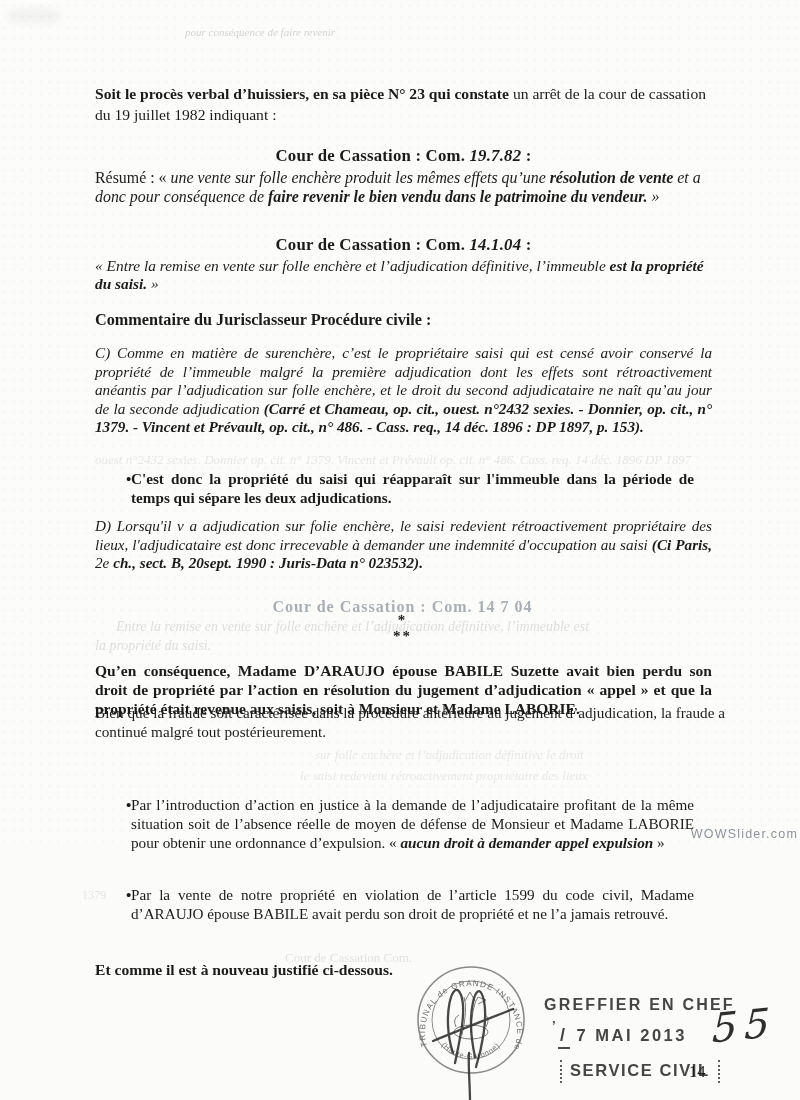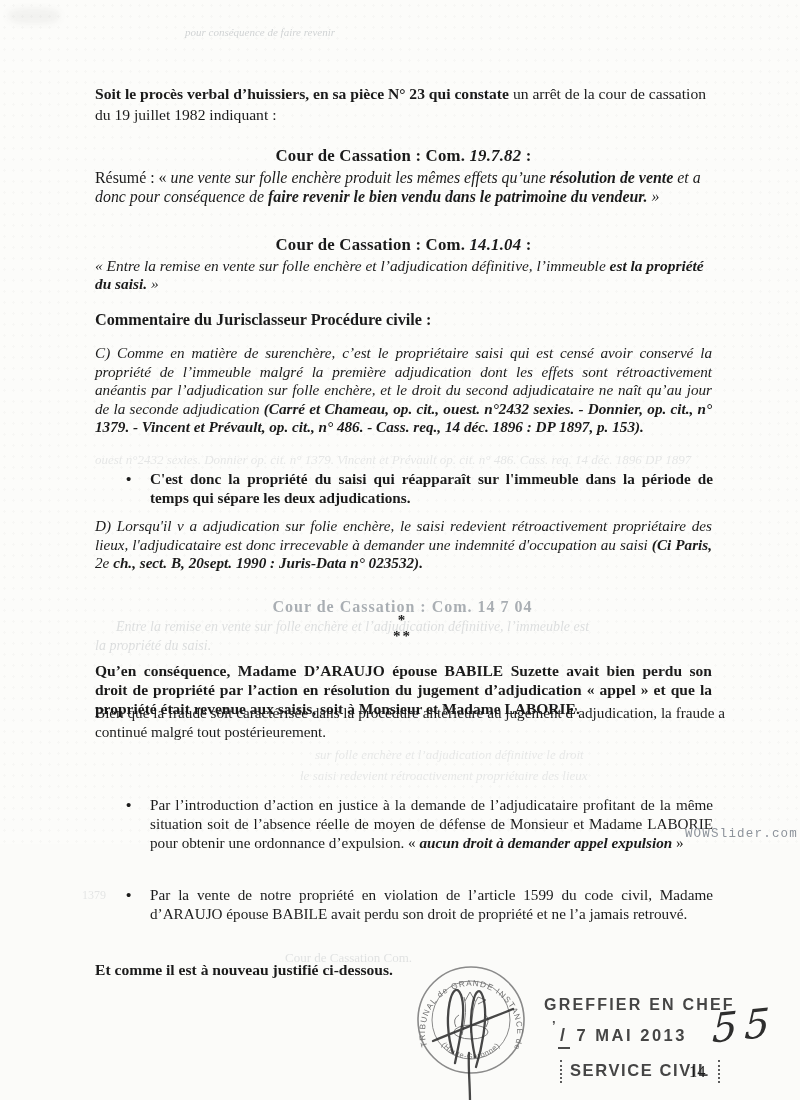--- a/index.html
+++ b/index.html
@@ -16,38 +16,38 @@
   .bi{font-weight:bold;font-style:italic;}
   .u{}
   .h{font-size:16.8px;letter-spacing:.2px;}
   .intro{line-height:20.5px;font-size:15.6px;}
   .resume{font-size:15.9px;line-height:19px;}
   .quote{font-size:15.4px;line-height:18px;}
   .sect{font-size:16.2px;}
   .boldpara{font-size:15.5px;font-weight:bold;line-height:19px;}
   .bullet{position:absolute;left:126px;width:584px;font-size:15.2px;line-height:18.8px;}
   .bullet .glyph{position:absolute;left:0;top:0;font-weight:bold;}
-  .bullet .bt{display:block;margin-left:24px;width:563px;text-align:justify;text-align-last:left;}
+  .bullet .bt{display:block;margin-left:5px;width:563px;text-align:justify;text-align-last:left;}
   .closing{font-size:15.6px;font-weight:bold;}
   .star{position:absolute;left:95px;width:615px;text-align:center;font-weight:bold;font-size:15px;letter-spacing:2px;}
   .ghost{position:absolute;color:#5e6872;font-family:"Liberation Serif",serif;filter:blur(0.7px);pointer-events:none;}
   .ghost-h{position:absolute;left:95px;width:615px;text-align:center;color:#59636e;opacity:.5;
            filter:blur(.4px);font-weight:bold;font-size:16px;letter-spacing:1px;}
   .stamp{position:absolute;font-family:"Liberation Sans", sans-serif;color:#454545;font-weight:600;}
   .greffier{left:544px;top:996px;font-size:16px;letter-spacing:2.2px;}
   .date{left:558px;top:1025px;font-size:16.5px;letter-spacing:2.5px;}
   .date .slash{display:inline-block;border-bottom:2px solid #4a4a4a;padding:0 2px 1px 2px;font-size:18px;}
   .date .tick{position:absolute;left:-6px;top:-7px;font-size:13px;}
   .service{left:560px;top:1060px;font-size:16.5px;letter-spacing:1.6px;
            border-left:2px dotted #5c5c5c;border-right:2px dotted #5c5c5c;padding:1px 8px 3px 8px;}
   .pagenum{position:absolute;left:689px;top:1062px;font-family:"Liberation Serif",serif;
            font-size:16.5px;color:#1d1d1d;}
   .hand55{position:absolute;left:712px;top:1002px;font-family:"DejaVu Serif",serif;font-style:italic;
           font-size:40px;color:#2e2e2e;letter-spacing:7px;transform:rotate(-6deg) skewX(-8deg);font-weight:400;}
-  .watermark{position:absolute;right:2px;bottom:3px;font-family:Liberation Mono, monospace;
+  .watermark{position:absolute;right:2px;bottom:3px;font-family:Liberation Sans, sans-serif;
              font-size:12.5px;letter-spacing:1.2px;color:#8d939b;margin-left:16px;}
   .smudge{position:absolute;left:8px;top:8px;width:52px;height:16px;background:rgba(60,60,60,.05);
           filter:blur(3px);border-radius:40%;}
   svg.seal{position:absolute;left:405px;top:955px;}
 </style>
 </head>
 <body>
 
 <div class="page">
 

